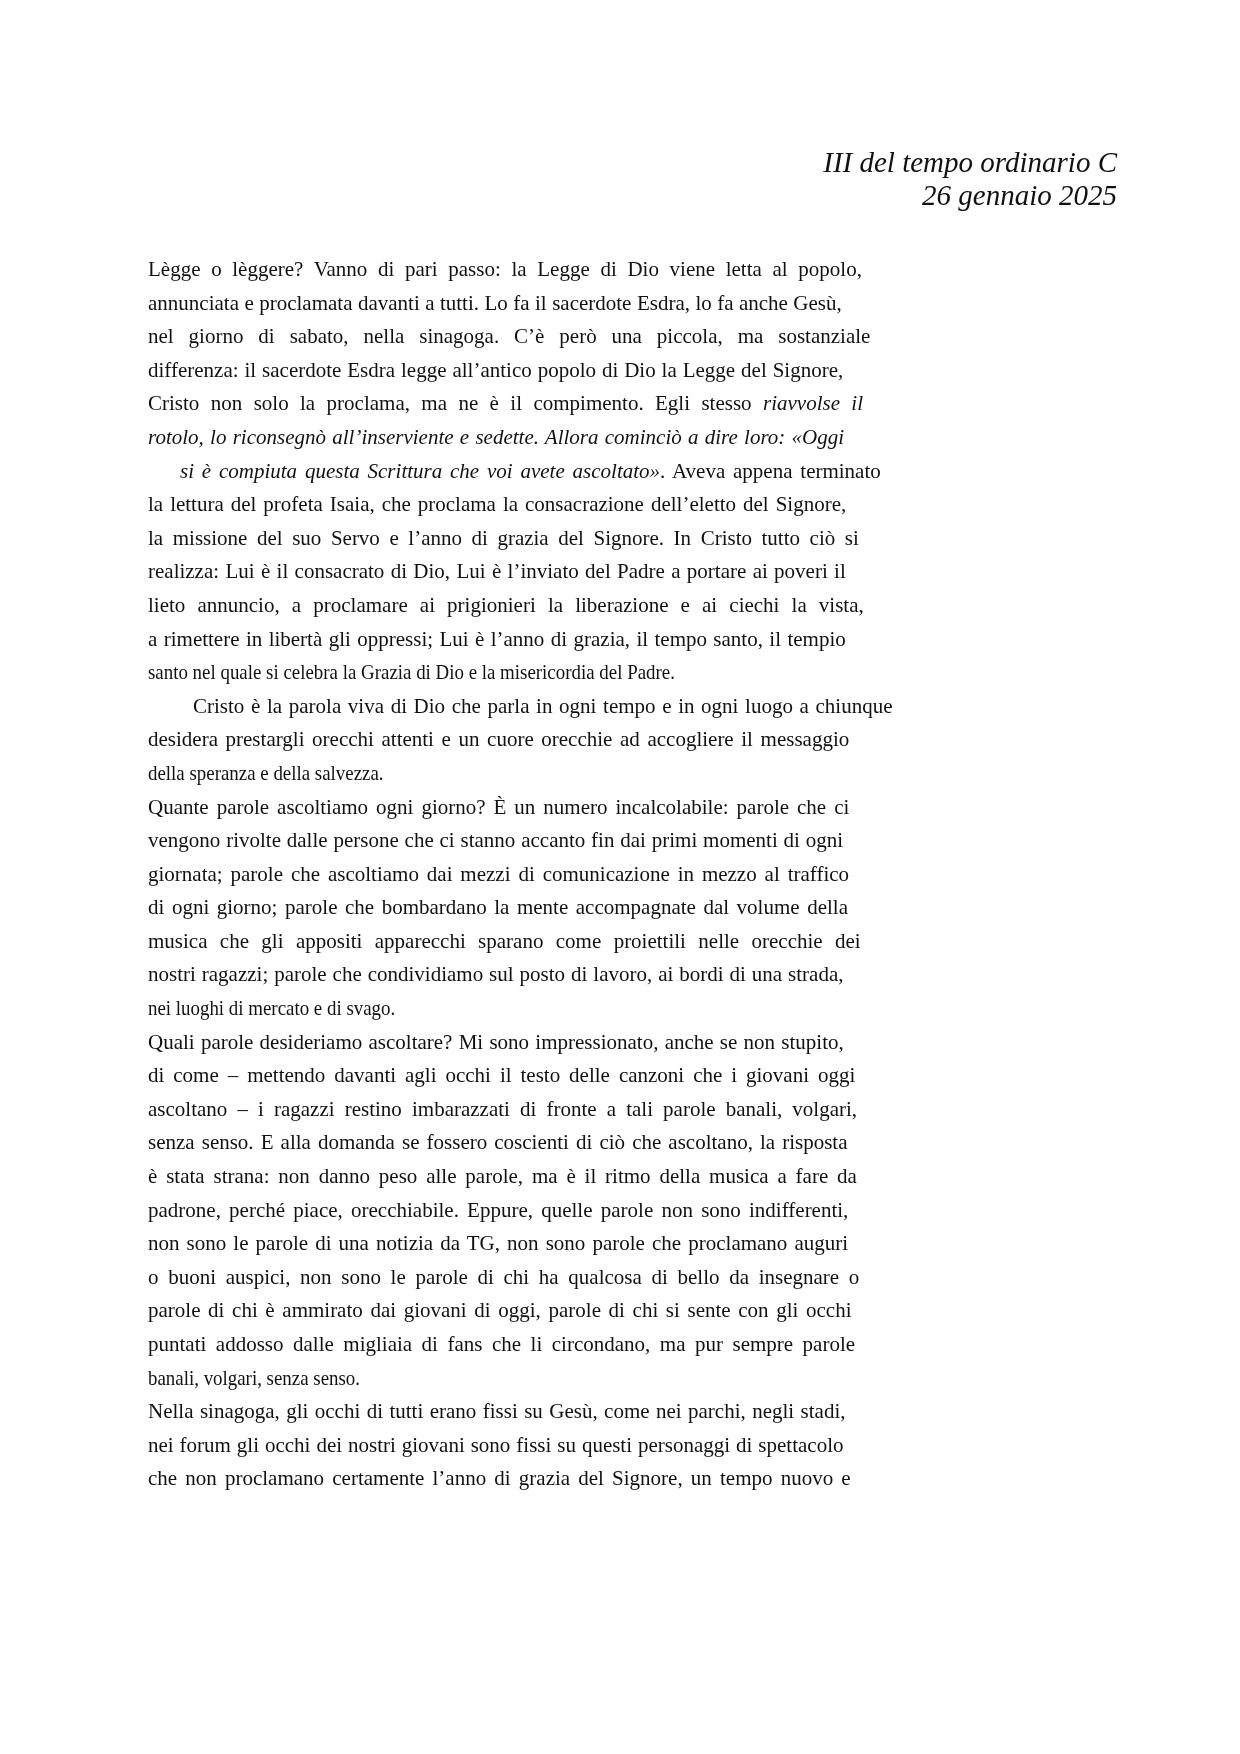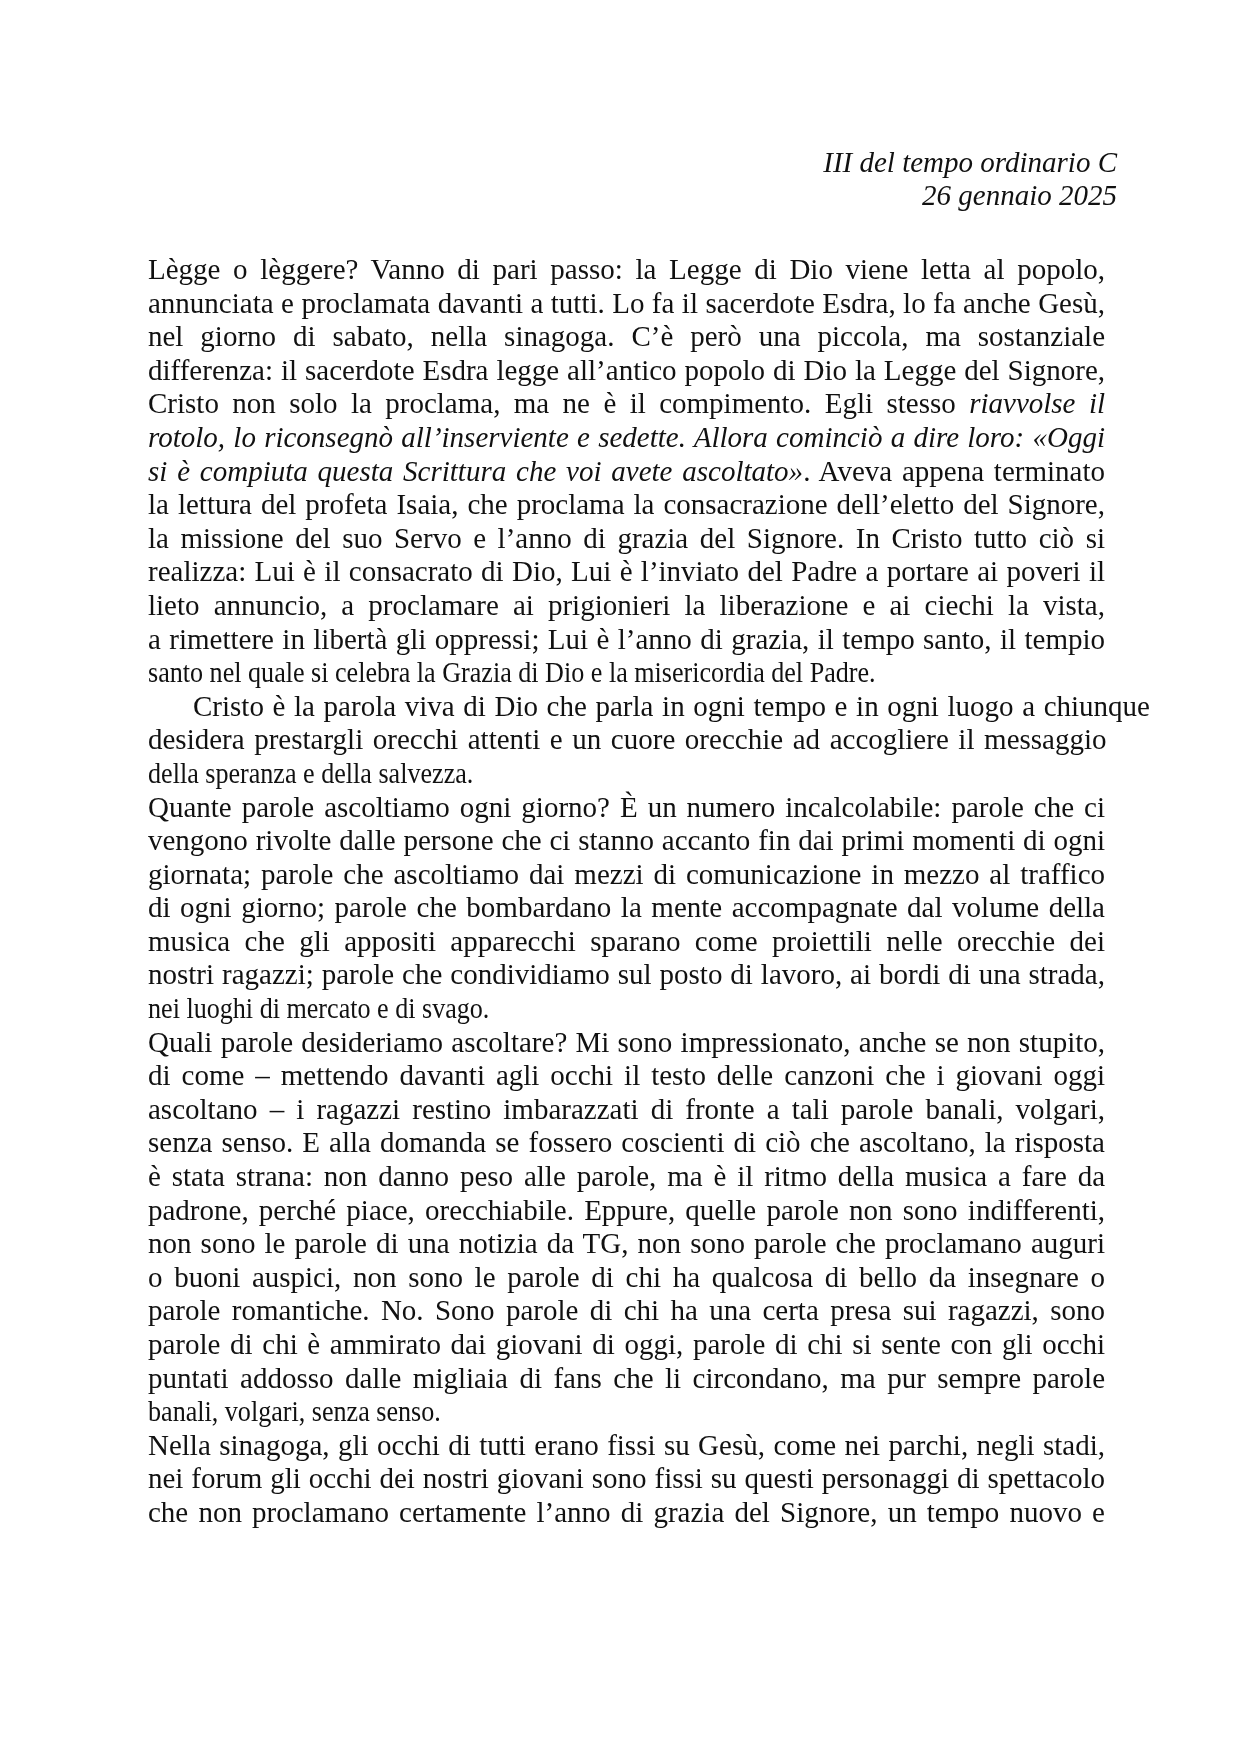--- a/index.html
+++ b/index.html
@@ -10,21 +10,21 @@
       text-align: right;
       font-family: "Liberation Serif", serif;
       font-style: italic;
       font-size: 29px; line-height: 33px;
       color: #111;
     }
     .header div { white-space: nowrap; }
     .body-text {
       position: absolute; left: 148px; top: 253px; width: 957px;
       font-family: "Liberation Serif", serif;
-      font-size: 29px; line-height: 33.6px;
+      font-size: 21px; line-height: 33.6px;
       color: #111;
     }
     .line {
       display: block; white-space: nowrap;
       text-align: justify; text-align-last: justify;
       height: 33.6px;
     }
     .line.last { text-align-last: left; }
     .fit { display: inline-block; transform-origin: left center; }
   </style>
@@ -36,21 +36,21 @@
     <div>III del tempo ordinario C</div>
     <div>26 gennaio 2025</div>
   </div>
   <div class="body-text" id="body-text">
       <div class="line"><span class="fit" style="word-spacing: 5.40848px;"><span>Lègge o lèggere? Vanno di pari passo: la Legge di Dio viene letta al popolo,</span></span></div>
       <div class="line"><span class="fit" style="word-spacing: 0.202009px;"><span>annunciata e proclamata davanti a tutti. Lo fa il sacerdote Esdra, lo fa anche Gesù,</span></span></div>
       <div class="line"><span class="fit" style="word-spacing: 9.69176px;"><span>nel giorno di sabato, nella sinagoga. C’è però una piccola, ma sostanziale</span></span></div>
       <div class="line"><span class="fit" style="word-spacing: 0.677083px;"><span>differenza: il sacerdote Esdra legge all’antico popolo di Dio la Legge del Signore,</span></span></div>
       <div class="line"><span class="fit" style="word-spacing: 6.14543px;"><span>Cristo non solo la proclama, ma ne è il compimento. Egli stesso </span><em>riavvolse il</em></span></div>
       <div class="line"><span class="fit" style="word-spacing: 1.0142px;"><em>rotolo, lo riconsegnò all’inserviente e sedette. Allora cominciò a dire loro: «Oggi</em></span></div>
-      <div class="line"><span class="fit" style="word-spacing: 2.55966px;"><em>si è compiuta questa Scrittura che voi avete ascoltato»</em><span>. Aveva appena terminato</span></span></div>
+      <div class="line"><span class="fit" style="word-spacing: 2.55966px; margin-left: 32px;"><em>si è compiuta questa Scrittura che voi avete ascoltato»</em><span>. Aveva appena terminato</span></span></div>
       <div class="line"><span class="fit" style="word-spacing: 1.72443px;"><span>la lettura del profeta Isaia, che proclama la consacrazione dell’eletto del Signore,</span></span></div>
       <div class="line"><span class="fit" style="word-spacing: 4.30625px;"><span>la missione del suo Servo e l’anno di grazia del Signore. In Cristo tutto ciò si</span></span></div>
       <div class="line"><span class="fit" style="word-spacing: 1.08008px;"><span>realizza: Lui è il consacrato di Dio, Lui è l’inviato del Padre a portare ai poveri il</span></span></div>
       <div class="line"><span class="fit" style="word-spacing: 6.87891px;"><span>lieto annuncio, a proclamare ai prigionieri la liberazione e ai ciechi la vista,</span></span></div>
       <div class="line"><span class="fit" style="word-spacing: 1.14479px;"><span>a rimettere in libertà gli oppressi; Lui è l’anno di grazia, il tempo santo, il tempio</span></span></div>
       <div class="line last"><span class="fit" style="transform: scaleX(0.9);"><span>santo nel quale si celebra la Grazia di Dio e la misericordia del Padre.</span></span></div>
       <div class="line"><span class="fit" style="word-spacing: 1.38695px; margin-left: 45px;"><span>Cristo è la parola viva di Dio che parla in ogni tempo e in ogni luogo a chiunque</span></span></div>
       <div class="line"><span class="fit" style="word-spacing: 2.34801px;"><span>desidera prestargli orecchi attenti e un cuore orecchie ad accogliere il messaggio</span></span></div>
       <div class="line last"><span class="fit" style="transform: scaleX(0.9);"><span>della speranza e della salvezza.</span></span></div>
       <div class="line"><span class="fit" style="word-spacing: 2.74006px;"><span>Quante parole ascoltiamo ogni giorno? È un numero incalcolabile: parole che ci</span></span></div>
@@ -61,21 +61,20 @@
       <div class="line"><span class="fit" style="word-spacing: 0.700721px;"><span>nostri ragazzi; parole che condividiamo sul posto di lavoro, ai bordi di una strada,</span></span></div>
       <div class="line last"><span class="fit" style="transform: scaleX(0.9);"><span>nei luoghi di mercato e di svago.</span></span></div>
       <div class="line"><span class="fit" style="word-spacing: 0.990625px;"><span>Quali parole desideriamo ascoltare? Mi sono impressionato, anche se non stupito,</span></span></div>
       <div class="line"><span class="fit" style="word-spacing: 3.70089px;"><span>di come – mettendo davanti agli occhi il testo delle canzoni che i giovani oggi</span></span></div>
       <div class="line"><span class="fit" style="word-spacing: 4.86458px;"><span>ascoltano – i ragazzi restino imbarazzati di fronte a tali parole banali, volgari,</span></span></div>
       <div class="line"><span class="fit" style="word-spacing: 1.81971px;"><span>senza senso. E alla domanda se fossero coscienti di ciò che ascoltano, la risposta</span></span></div>
       <div class="line"><span class="fit" style="word-spacing: 3.59668px;"><span>è stata strana: non danno peso alle parole, ma è il ritmo della musica a fare da</span></span></div>
       <div class="line"><span class="fit" style="word-spacing: 2.96701px;"><span>padrone, perché piace, orecchiabile. Eppure, quelle parole non sono indifferenti,</span></span></div>
       <div class="line"><span class="fit" style="word-spacing: 1.8404px;"><span>non sono le parole di una notizia da TG, non sono parole che proclamano auguri</span></span></div>
       <div class="line"><span class="fit" style="word-spacing: 4.41875px;"><span>o buoni auspici, non sono le parole di chi ha qualcosa di bello da insegnare o</span></span></div>
-      <div class="line"><span class="fit" style="word-spacing: 4.11418px;"><span>parole romantiche. No. Sono parole di chi ha una certa presa sui ragazzi, sono</span></span></div>
       <div class="line"><span class="fit" style="word-spacing: 2.38184px;"><span>parole di chi è ammirato dai giovani di oggi, parole di chi si sente con gli occhi</span></span></div>
       <div class="line"><span class="fit" style="word-spacing: 4.2526px;"><span>puntati addosso dalle migliaia di fans che li circondano, ma pur sempre parole</span></span></div>
       <div class="line last"><span class="fit" style="transform: scaleX(0.9);"><span>banali, volgari, senza senso.</span></span></div>
       <div class="line"><span class="fit" style="word-spacing: 1.16629px;"><span>Nella sinagoga, gli occhi di tutti erano fissi su Gesù, come nei parchi, negli stadi,</span></span></div>
       <div class="line"><span class="fit" style="word-spacing: 0.692308px;"><span>nei forum gli occhi dei nostri giovani sono fissi su questi personaggi di spettacolo</span></span></div>
       <div class="line"><span class="fit" style="word-spacing: 2.91276px;"><span>che non proclamano certamente l’anno di grazia del Signore, un tempo nuovo e</span></span></div>
     </div>
 </div>
 
 </body></html>

